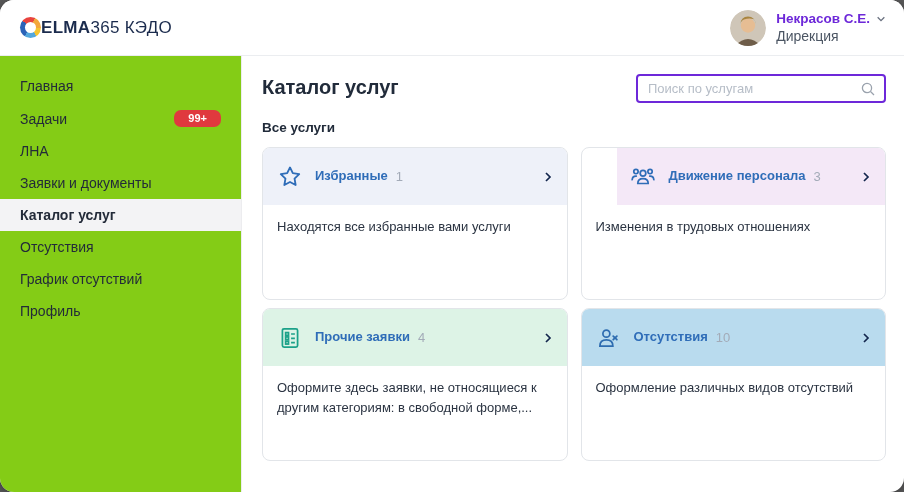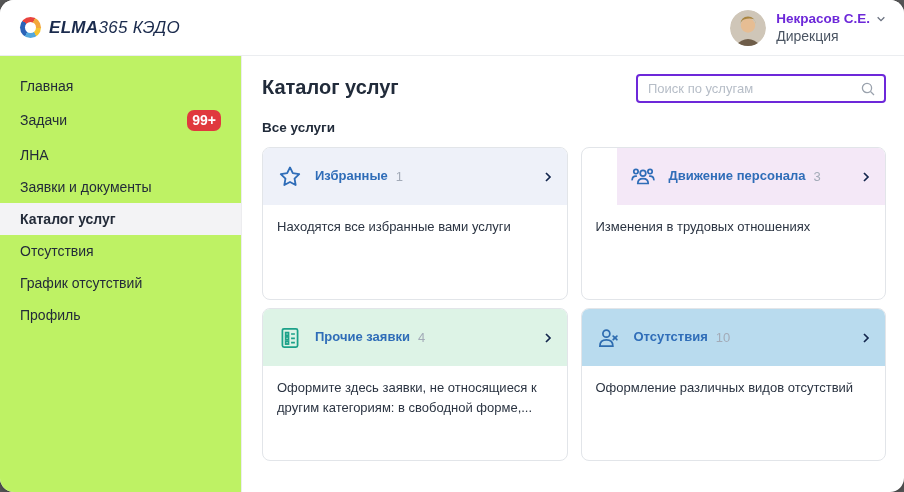--- a/index.html
+++ b/index.html
@@ -20,54 +20,54 @@
   }
 
   
   .topbar {
     height:56px; flex:0 0 56px;
     display:flex; align-items:center; justify-content:space-between;
     padding:0 18px 0 20px;
     border-bottom:1px solid #ebedf0;
     background:#fff;
   }
-  .logo { display:flex; align-items:center; gap:8px; cursor:pointer;font-style:italic; }
+  .logo { display:flex; align-items:center; cursor:pointer; }
   .logo-ring { width:21px; height:21px; border-radius:50%; position:relative;
     background:conic-gradient(from 215deg, #2b63b8 0 95deg, #e8433e 95deg 170deg,
                #f3a73b 170deg 240deg, #f5c431 240deg 290deg, #53a7dd 290deg 360deg); }
   .logo-ring::after { content:''; position:absolute; inset:5px; background:#fff; border-radius:50%; }
   .logo-text { font-size:17px; color:#1b2b4d; letter-spacing:.3px; }
   .logo-text .b { font-weight:bold; }
   .logo-text .n { font-weight:400; }
   .logo-text .p { font-weight:400; margin-left:5px; }
 
   .user-menu { display:flex; align-items:center; gap:10px; cursor:pointer; }
   .avatar { width:36px; height:36px; border-radius:50%; overflow:hidden; flex:0 0 36px; }
   .user-texts { display:flex; flex-direction:column; gap:2px; }
   .user-name-row { display:flex; align-items:center; gap:6px; }
   .user-name { font-size:13.5px; font-weight:bold; color:#6d28d9; }
   .user-dept { font-size:14px; color:#4b5563; }
   .chev-down { width:10px; height:10px; color:#6b7280; }
 
   
   .body-row { display:flex; flex:1; min-height:0; }
 
-  .sidebar { width:242px; flex:0 0 242px; border-right:1px solid #ececef; padding-top:14px; background:#bef264; }
+  .sidebar { width:242px; flex:0 0 242px; border-right:1px solid #ececef; padding-top:14px; background:#84cc16; }
   .side-item {
     display:flex; align-items:center;
     padding:8px 20px;
     font-size:14px; color:#232b39;
     cursor:pointer;
   }
   .side-item.active { background:#f3f3f5; font-weight:bold; }
   .side-badge {
     margin-left:auto;
     background:#e0393e; color:#fff;
-    font-size:14px; font-weight:bold;
-    padding:2px 5px; border-radius:7px;
+    font-size:11px; font-weight:bold;
+    padding:2px 14px; border-radius:7px;
     line-height:1.2;
   }
 
   .main { flex:1; padding:18px 18px 0 20px; min-width:0; }
   .main-top { display:flex; align-items:flex-start; justify-content:space-between; }
   .page-title { font-size:20px; font-weight:bold; color:#212b3a; padding-top:2px; }
   .searchbox {
     width:250px; height:29px;
     border:2px solid #6d28d9; border-radius:4px;
     display:flex; align-items:center;

